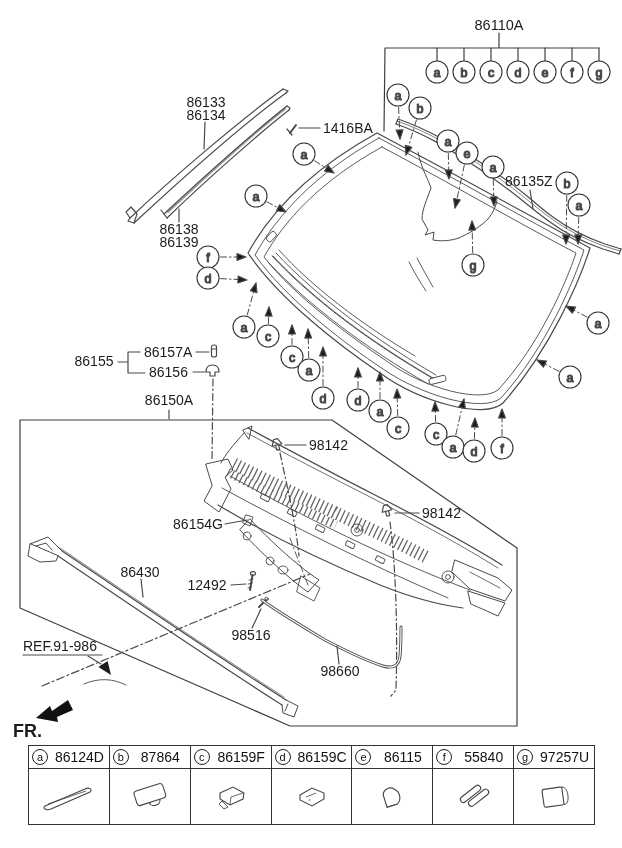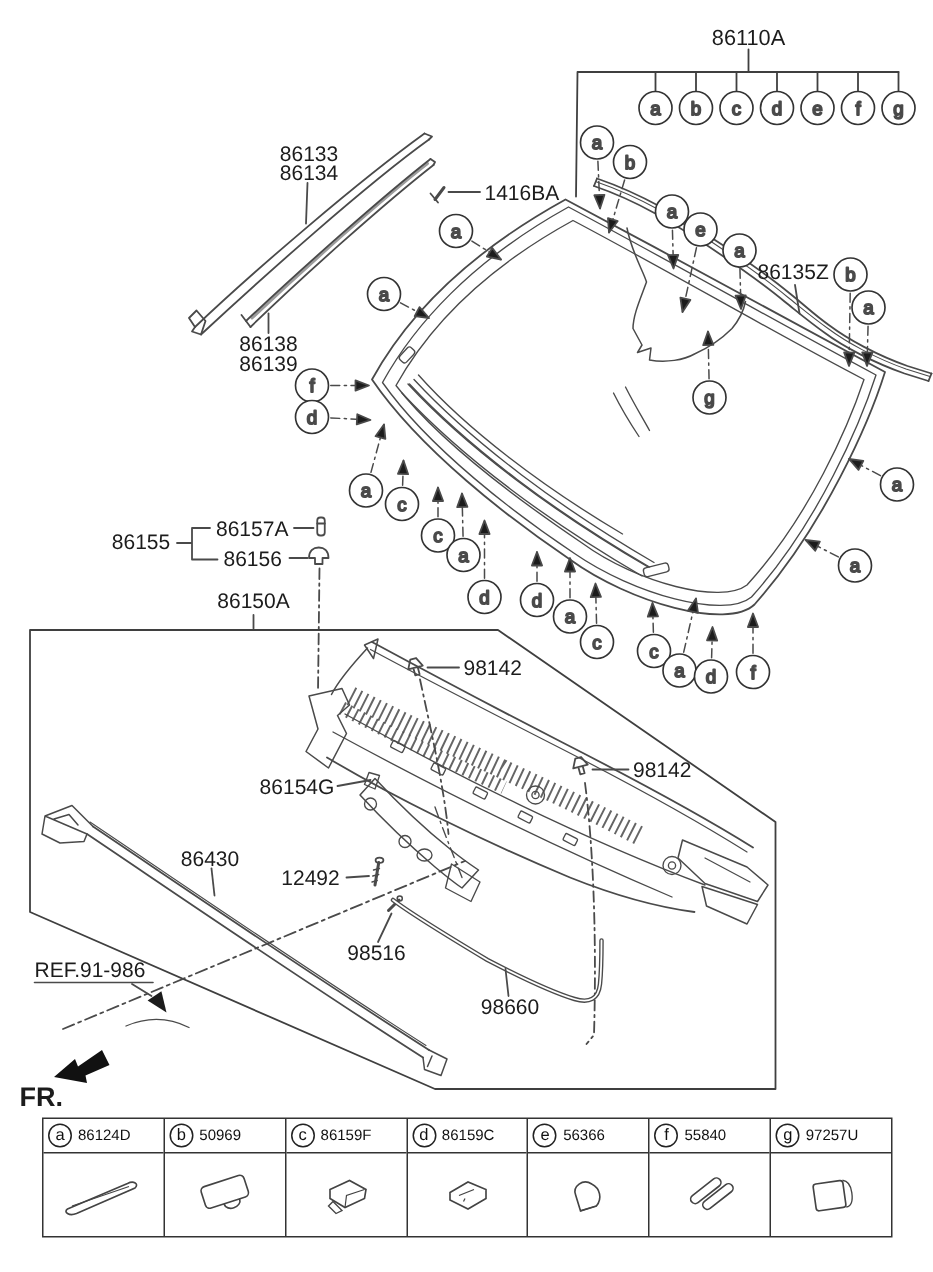--- a/index.html
+++ b/index.html
@@ -13,21 +13,21 @@
   
   #legend{position:absolute;left:28px;top:745px;width:567px;height:80px;
           display:flex;border:1.4px solid #333;box-sizing:border-box;background:#fff;}
   .lcol{flex:1 1 0;display:flex;flex-direction:column;border-right:1.2px solid #333;box-sizing:border-box;}
   .lcol:last-child{border-right:none;}
   .lhead{height:23px;display:flex;align-items:center;gap:4px;padding-left:3px;
          border-bottom:1.2px solid #333;box-sizing:border-box;}
   .lcirc{width:16px;height:16px;border:1.1px solid #222;border-radius:50%;
          display:flex;align-items:center;justify-content:center;
          font-size:11px;color:#111;flex:0 0 auto;box-sizing:border-box;}
-  .lnum{font-size:10px;color:#111;flex:1;padding-right:2px;}
+  .lnum{font-size:14px;color:#111;flex:1;text-align:center;padding-right:2px;}
   .lbody{flex:1;display:flex;align-items:center;justify-content:center;}
 </style>
 </head>
 <body>
 
 <div id="stage">
 <svg id="diagram" width="622" height="848" viewBox="0 0 622 848">
   <g fill="none" stroke="#4a4a4a" stroke-width="1.2" stroke-linecap="round" stroke-linejoin="round">
 
     <g>
@@ -428,21 +428,21 @@
             <g transform="translate(35,24)" fill="none" stroke="#444" stroke-width="1.1">
               <path d="M-24,9 L16,-8 C20,-10 24,-8 21,-5 L-18,12 C-23,14 -27,11 -24,9 Z"></path>
               <path d="M-21,7 L17,-6" stroke-width="0.8"></path>
             </g>
           </svg>
         </div>
   </div>
   <div class="lcol">
     <div class="lhead">
           <span class="lcirc">b</span>
-          <span class="lnum">50969</span>
+          <span class="lnum">87864</span>
         </div>
     <div class="lbody">
           <svg width="70" height="48" viewBox="0 0 70 48">
             <g transform="translate(35,22) rotate(-18)" fill="none" stroke="#444" stroke-width="1.1">
               <rect x="-15" y="-8" width="30" height="15" rx="3"></rect>
               <path d="M-3,7 C-3,13 8,13 8,7"></path>
             </g>
           </svg>
         </div>
   </div>
@@ -472,21 +472,21 @@
               <path d="M-12,-2 L0,-9 L12,-4 L12,2 L0,9 L-12,3 Z"></path>
               <path d="M-6,0 L4,-4" stroke-width="0.8"></path>
               <path d="M-3,4 L-2,2" stroke-width="0.8"></path>
             </g>
           </svg>
         </div>
   </div>
   <div class="lcol">
     <div class="lhead">
           <span class="lcirc">e</span>
-          <span class="lnum">56366</span>
+          <span class="lnum">86115</span>
         </div>
     <div class="lbody">
           <svg width="70" height="48" viewBox="0 0 70 48">
             <g transform="translate(35,24) rotate(-12)" fill="none" stroke="#444" stroke-width="1.1">
               <path d="M-7,9 L-8,-2 C-9,-8 -1,-12 4,-7 C9,-3 9,4 4,8 Z"></path>
               <path d="M-7,9 L4,8" stroke-width="0.8"></path>
             </g>
           </svg>
         </div>
   </div>

